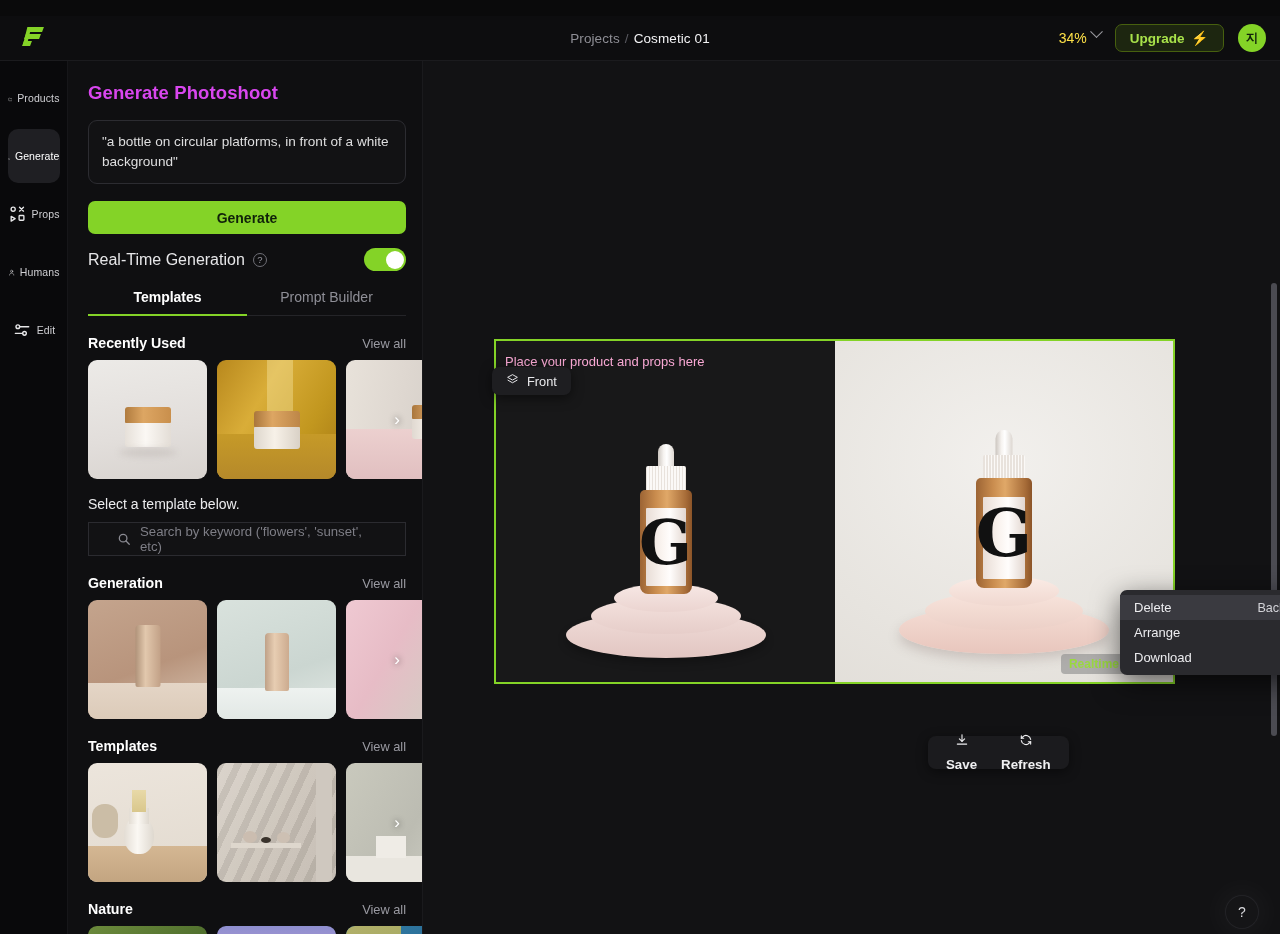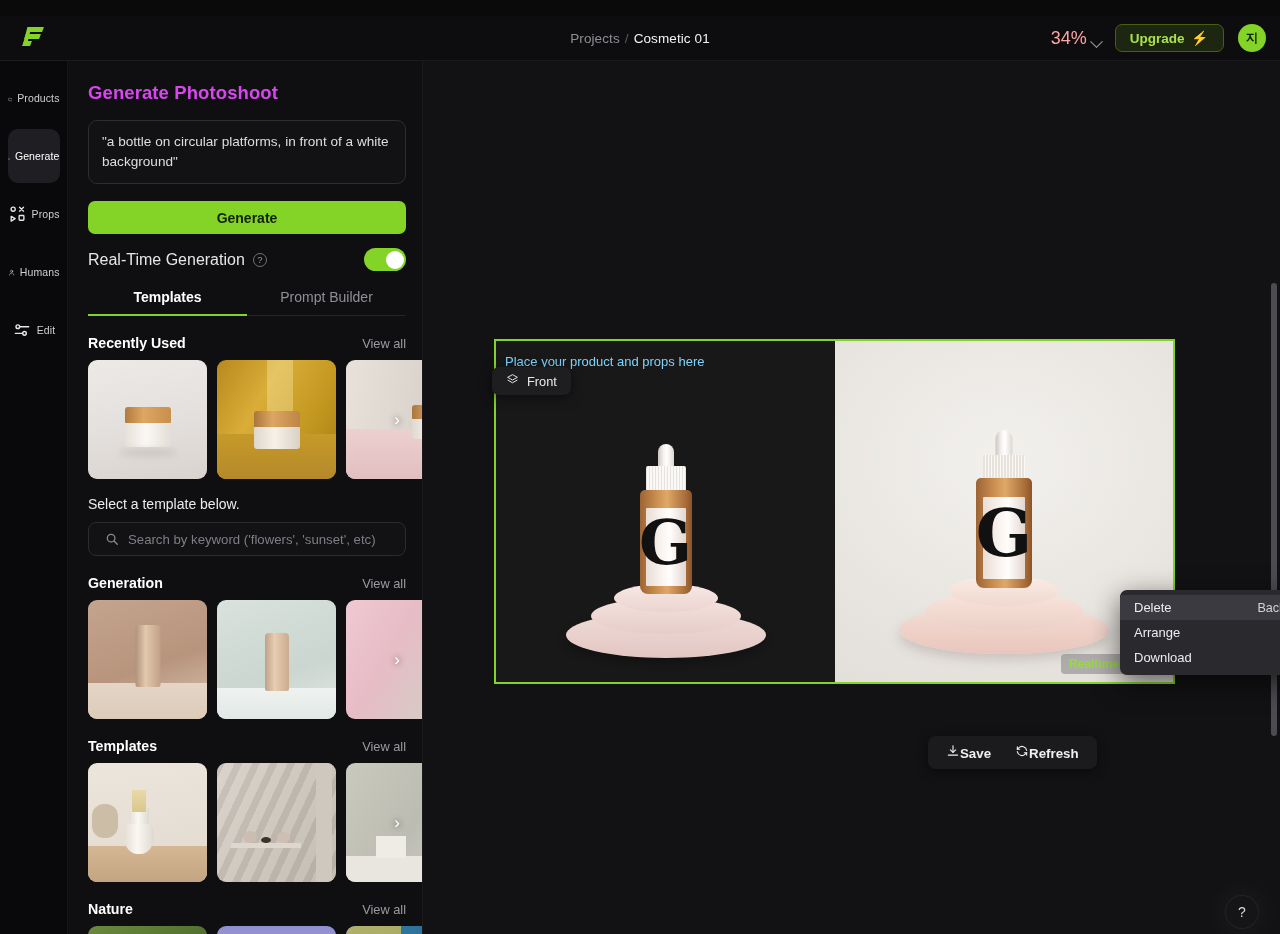--- a/index.html
+++ b/index.html
@@ -29,21 +29,21 @@
   .breadcrumb {
     position:absolute; left:0; right:0; text-align:center;
     font-size: 13.5px; letter-spacing:.1px; pointer-events:none;
   }
   .breadcrumb span { pointer-events:auto; }
   .bc-proj { color:#8e8e95; }
   .bc-sep  { color:#5a5a61; margin: 0 5px; }
   .bc-cur  { color:#f2f2f4; }
 
   .top-right { margin-left:auto; display:flex; align-items:center; gap:14px; padding-right:14px; }
-  .zoom-ctl { display:flex; align-items:flex-end; gap:5px; color:#fca5a5; font-size:18px; cursor:pointer; }
+  .zoom-ctl { display:flex; align-items:flex-start; gap:5px; color:#fde047; font-size:14px; cursor:pointer; }
   .chev-d { width:9px; height:9px; border-right:1.5px solid #9b9ba1; border-bottom:1.5px solid #9b9ba1;
             transform: rotate(45deg) translate(-2px,-2px); }
   .upgrade {
     display:flex; align-items:center; gap:7px;
     background:#1d2610; border:1px solid #47600f; color:#a8e24a;
     height:28px; padding:0 14px; border-radius:7px; font-size:13.5px; font-weight:700; cursor:pointer;
   }
   .bolt { color:#a8e24a; font-size:14px; line-height:1; }
   .avatar {
     width:28px; height:28px; border-radius:50%; background:#84d327; color:#10210a;
@@ -110,21 +110,21 @@
   .thumb-row { display:flex; gap:10px; position:relative; }
   .thumb { width:119px; height:119px; border-radius:9px; overflow:hidden; flex:0 0 119px; cursor:pointer; position:relative; }
   .arrow-next {
     position:absolute; right:-2px; top:50%; transform:translateY(-50%);
     width:22px; height:22px; display:flex; align-items:center; justify-content:center;
     color:#fff; font-size:17px; cursor:pointer; text-shadow:0 0 6px rgba(0,0,0,.8); z-index:3;
   }
   .search-label { font-size:14px; color:#ececee; margin: 17px 0 10px 0; }
   .search-box {
     display:flex; align-items:center; gap:9px; height:34px; border:1px solid #2b2b30;
-    border-radius:8px; background:#121214; padding: 0 16px; cursor:text;
+    border-radius:0; background:#121214; padding: 0 28px; cursor:text;
   }
   .search-box .sicon { color:#8b8b93; display:flex; }
   .search-box .sph { font-size:13.2px; color:#7e7e86; }
 
   
   .art { width:100%; height:100%; position:relative; }
   .jar { position:absolute; left:50%; transform:translateX(-50%); }
   .jar .lid { border-radius:3px 3px 1px 1px; }
   .jar .body2 { border-radius:1px 1px 3px 3px; }
   .tube { position:absolute; left:50%; transform:translateX(-50%);
@@ -134,21 +134,21 @@
   .canvas { flex:1; position:relative; background:#121214; overflow:hidden; }
   .stage { position:absolute; left:71px; top:278px; width:681px; height:345px; display:flex; }
   .stage-left {
     width:341px; height:345px; background:#181819; border:2px solid #84d327;
     border-right:none; position:relative;
   }
   .stage-right {
     width:340px; height:345px; border:2px solid #84d327; border-left:none; position:relative; overflow:hidden;
     background: radial-gradient(120% 100% at 50% 35%, #f2f0ed 0%, #e7e4df 55%, #dedad4 100%);
   }
-  .place-hint { position:absolute; left:9px; top:13px; font-size:13px; color:#7dd3fc; }
+  .place-hint { position:absolute; left:9px; top:13px; font-size:13px; color:#f9a8d4; }
 
   
   .selbox { position:absolute; left:88px; top:81px; width:166px; height:166px;
             border:1px solid #9aa7c4; }
   .handle { position:absolute; width:11px; height:11px; border-radius:50%; background:#fff;
             box-shadow:0 0 0 1px rgba(120,130,160,.55); }
   .h-tl { left:-5.5px; top:-5.5px; } .h-tr { right:-5.5px; top:-5.5px; }
   .h-bl { left:-5.5px; bottom:-5.5px; } .h-br { right:-5.5px; bottom:-5.5px; }
   .h-t  { left:50%; margin-left:-5.5px; top:-5.5px; }
   .h-b  { left:50%; margin-left:-5.5px; bottom:-5.5px; }
@@ -200,21 +200,21 @@
 
   .rt-badge {
     position:absolute; right:8px; bottom:8px; background:rgba(140,140,140,.62);
     color:#9ad93f; font-size:12px; font-weight:700; padding:3px 8px; border-radius:4px;
   }
   .sr-bar {
     position:absolute; left:505px; top:675px; height:33px; background:#1b1b1e; border-radius:8px;
     display:flex; align-items:center; gap:8px; padding:0 18px; font-size:13.3px; color:#f0f0f2;
     font-weight:700; z-index:5; box-shadow:0 3px 12px rgba(0,0,0,.45);
   }
-  .sr-btn { display:flex; align-items:flex-end; cursor:pointer; }
+  .sr-btn { display:flex; align-items:center; gap:7px; cursor:pointer;flex-direction:column; }
   .sr-gap { width:8px; }
 
   .help-btn {
     position:absolute; right:22px; bottom:22px; width:32px; height:32px; border-radius:50%;
     background:#151517; color:#d8d8dc; display:flex; align-items:center; justify-content:center;
     font-size:14px; cursor:pointer; box-shadow:0 0 0 1px #232327, 0 0 26px 10px rgba(255,255,255,.03);
     z-index:9;
   }
   .bottom-strip {
     position:absolute; left:258px; bottom:-14px; width:357px; height:24px; background:#3a3a40;

